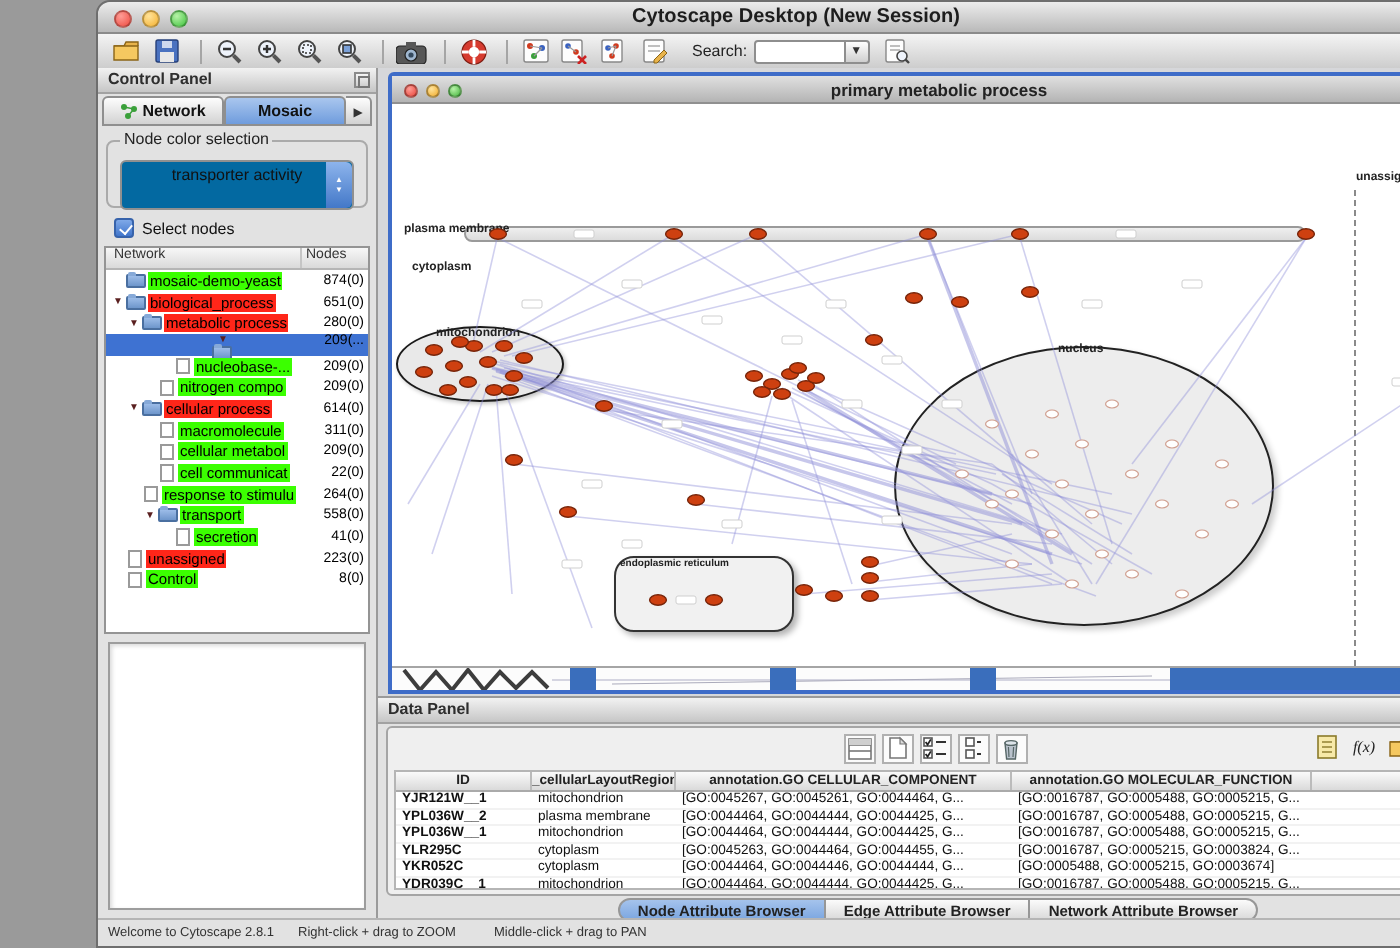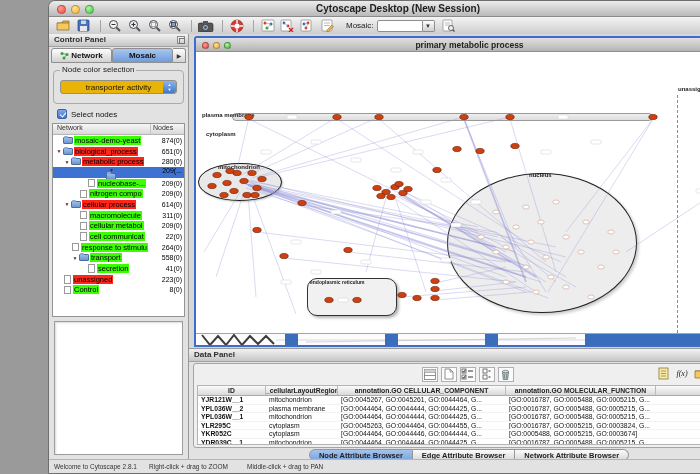--- a/index.html
+++ b/index.html
@@ -36,21 +36,21 @@
   
   .cp{position:absolute;left:0;top:33px;width:140px;bottom:14px;background:#e2e2e2;border-right:1px solid #9a9a9a;}
   .cp-tabs{position:absolute;left:2px;right:2px;top:14px;height:15px;display:flex;}
   .cp-tab{flex:1;display:flex;align-items:center;justify-content:center;gap:2px;font-size:8px;font-weight:bold;
     color:#111;border:1px solid #8f8f8f;background:linear-gradient(#fdfdfd,#d2d2d2);border-radius:3px 3px 0 0;}
   .cp-tab.active{background:linear-gradient(#a9c6ee,#6f9cdd);}
   .cp-tab-more{width:13px;border:1px solid #8f8f8f;border-left:none;background:linear-gradient(#fdfdfd,#d2d2d2);
     font-size:6px;display:flex;align-items:center;justify-content:center;color:#333;border-radius:0 3px 0 0;}
   .gbox{position:absolute;left:4px;right:4px;top:36px;height:34px;border:1px solid #aaa;border-radius:4px;}
   .gbox-legend{position:absolute;top:-6px;left:6px;background:#e2e2e2;font-size:8px;color:#222;padding:0 2px;}
-  .combo{position:absolute;left:6px;right:6px;top:9px;height:14px;background:#eab308;border:1px solid #909090;
+  .combo{position:absolute;left:6px;right:6px;top:9px;height:25px;background:#0369a1;border:1px solid #909090;
     border-radius:3px;font-size:8px;text-align:center;line-height:13px;color:#111;overflow:hidden;}
   .combo-step{position:absolute;right:0;top:0;bottom:0;width:13px;border-radius:0 3px 3px 0;
     background:linear-gradient(#8db4ec,#4378c8);color:#fff;font-size:4px;line-height:4px;
     display:flex;flex-direction:column;align-items:center;justify-content:center;gap:1px;}
   .chkrow{position:absolute;left:8px;top:74px;height:12px;display:flex;align-items:center;gap:4px;}
   .chk{width:10px;height:10px;border-radius:2px;border:1px solid #3763ab;background:linear-gradient(#7fa9e8,#4176cc);position:relative;}
   .chk:after{content:"";position:absolute;left:2.5px;top:1px;width:3px;height:5px;border:solid #fff;
     border-width:0 1.6px 1.6px 0;transform:rotate(40deg);}
   .chklabel{font-size:8px;color:#111;}
   .tree{position:absolute;left:3px;right:3px;top:89px;height:194px;background:#fff;border:1px solid #949494;overflow:hidden;}
@@ -244,21 +244,21 @@
         </svg>
       </span>
     <span class="tbi">
         <svg width="13" height="13">
           <rect x="1" y="1" width="10" height="11" rx="1" fill="#fdfdfd" stroke="#888" stroke-width=".7"></rect>
           <line x1="3" y1="4" x2="9" y2="4" stroke="#aaa" stroke-width=".8"></line>
           <line x1="3" y1="6.5" x2="9" y2="6.5" stroke="#aaa" stroke-width=".8"></line>
           <path d="M6 11l5-5 1.5 1.5-5 5H6z" fill="#e8b34a" stroke="#8a6416" stroke-width=".5"></path>
         </svg>
       </span>
-    <span class="search-label">Mosaic:</span>
+    <span class="search-label">Search:</span>
     <span class="search-combo"></span>
     <span class="combo-btn">▼</span>
     <span class="tbi" style="margin-left:5px">
         <svg width="13" height="13">
           <rect x="1" y="1" width="9" height="11" rx="1" fill="#fdfdfd" stroke="#888" stroke-width=".7"></rect>
           <line x1="3" y1="4" x2="8" y2="4" stroke="#aaa" stroke-width=".8"></line>
           <line x1="3" y1="6" x2="8" y2="6" stroke="#aaa" stroke-width=".8"></line>
           <circle cx="9" cy="9" r="2.5" fill="#eef3fb" stroke="#444" stroke-width=".8"></circle>
           <line x1="10.8" y1="10.8" x2="12.5" y2="12.5" stroke="#444" stroke-width="1.2"></line>
         </svg>

